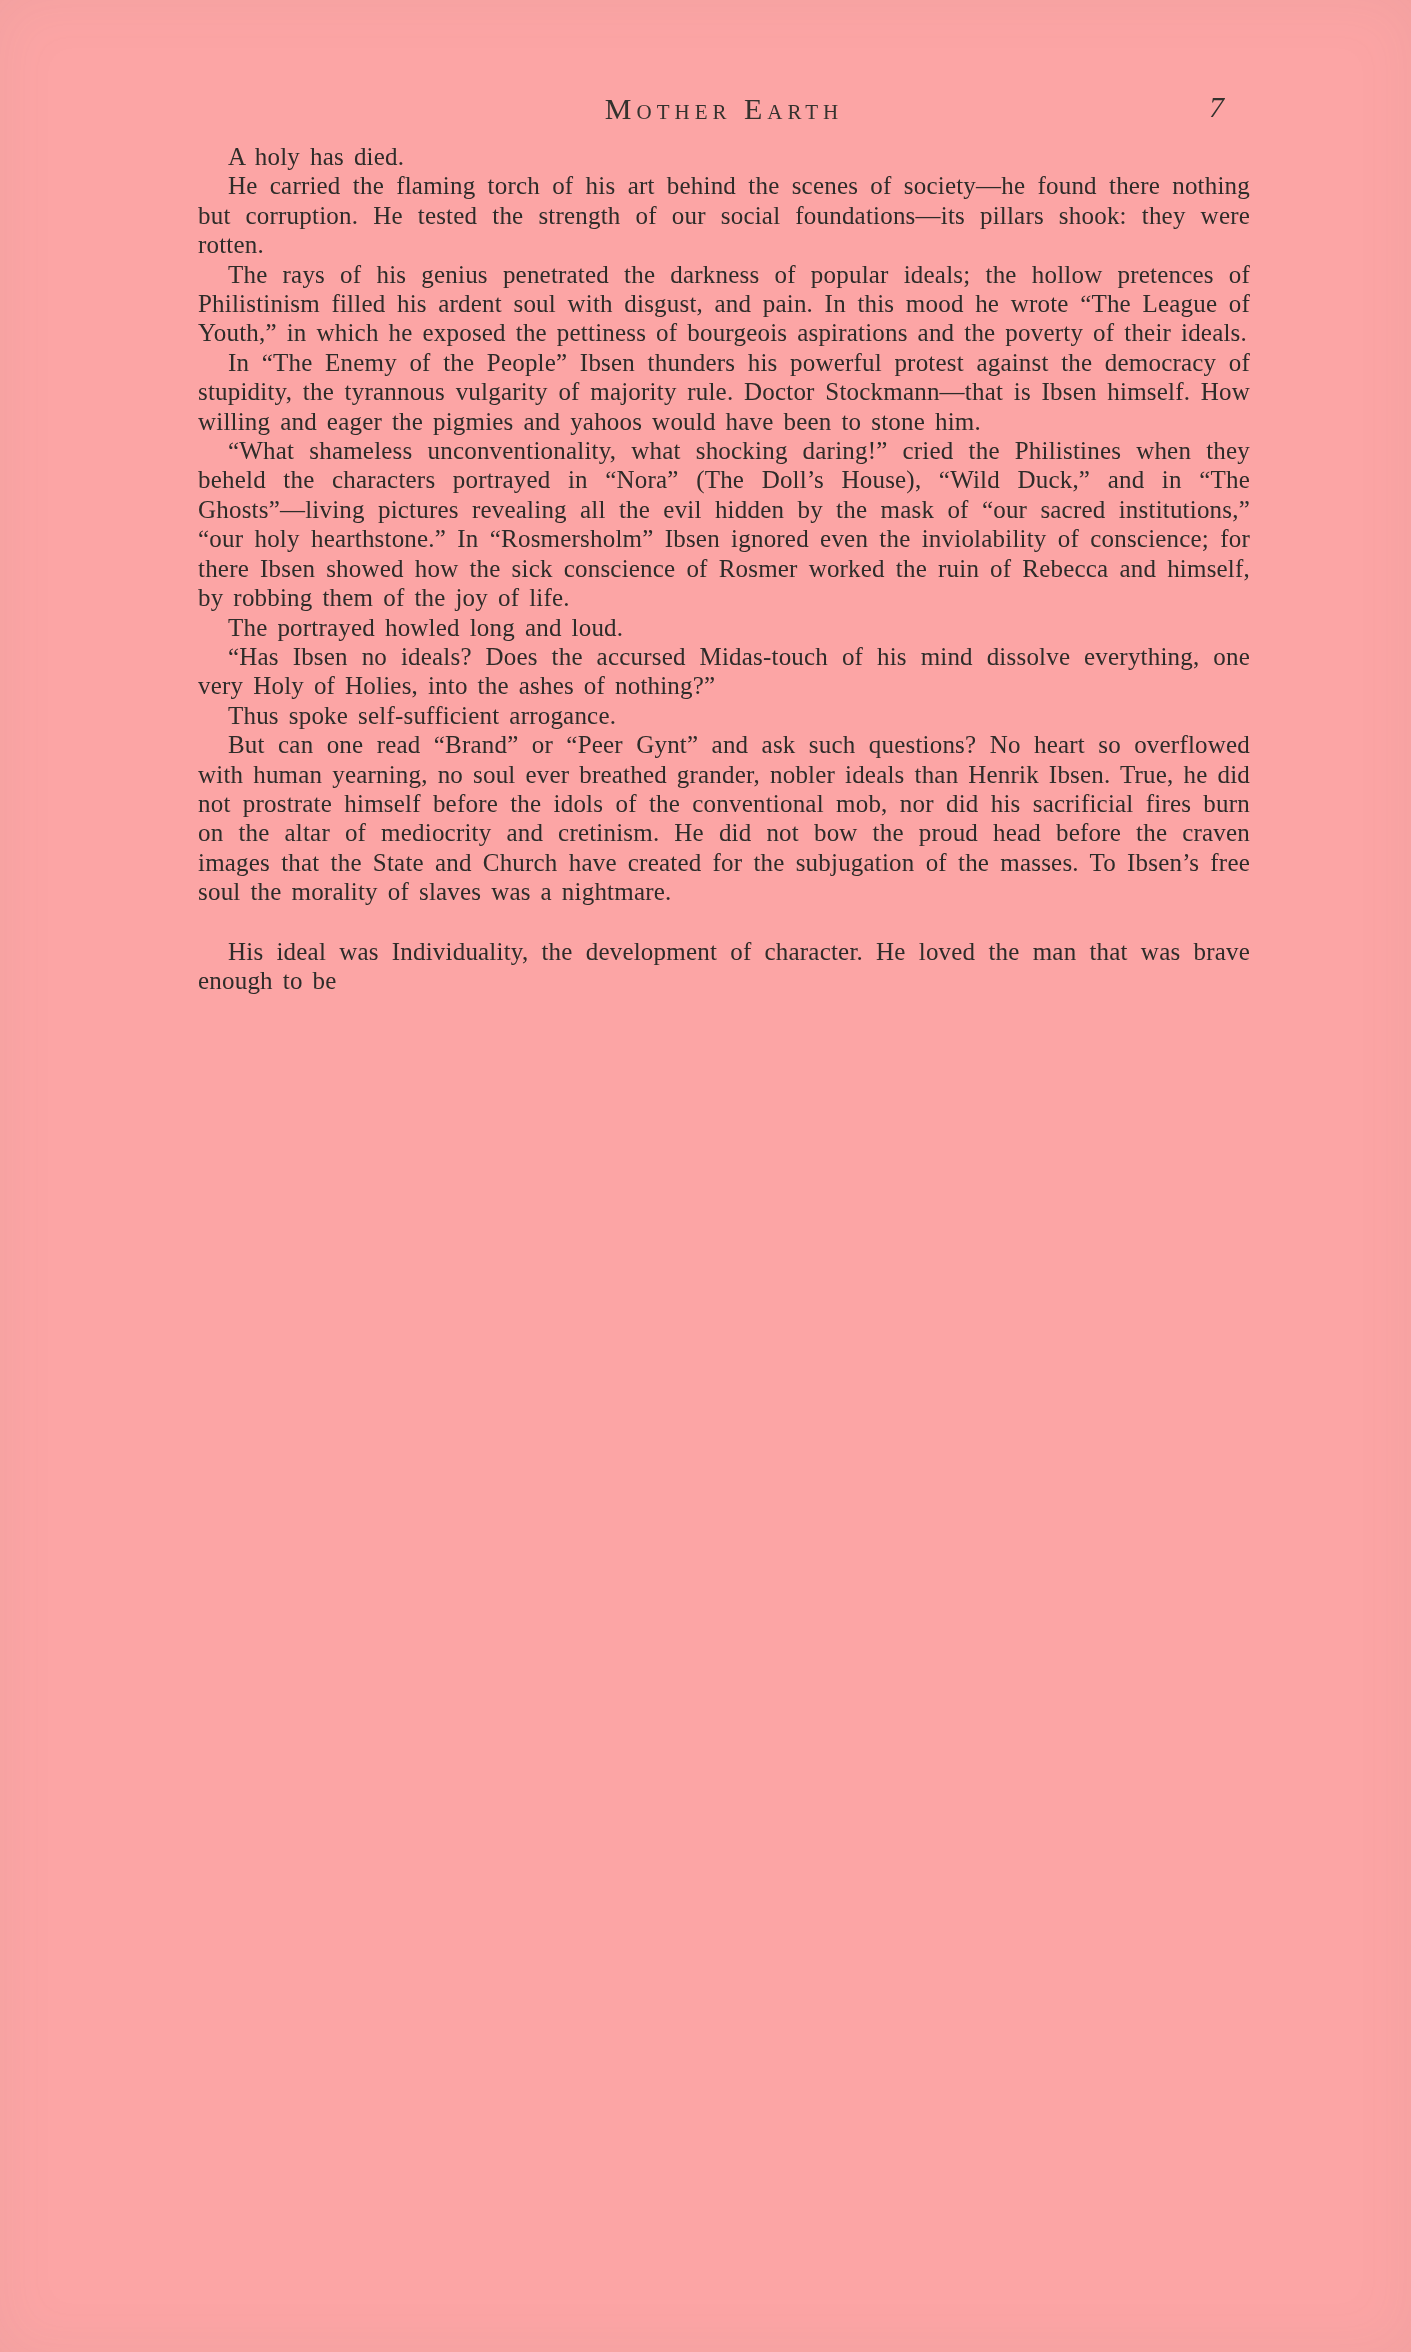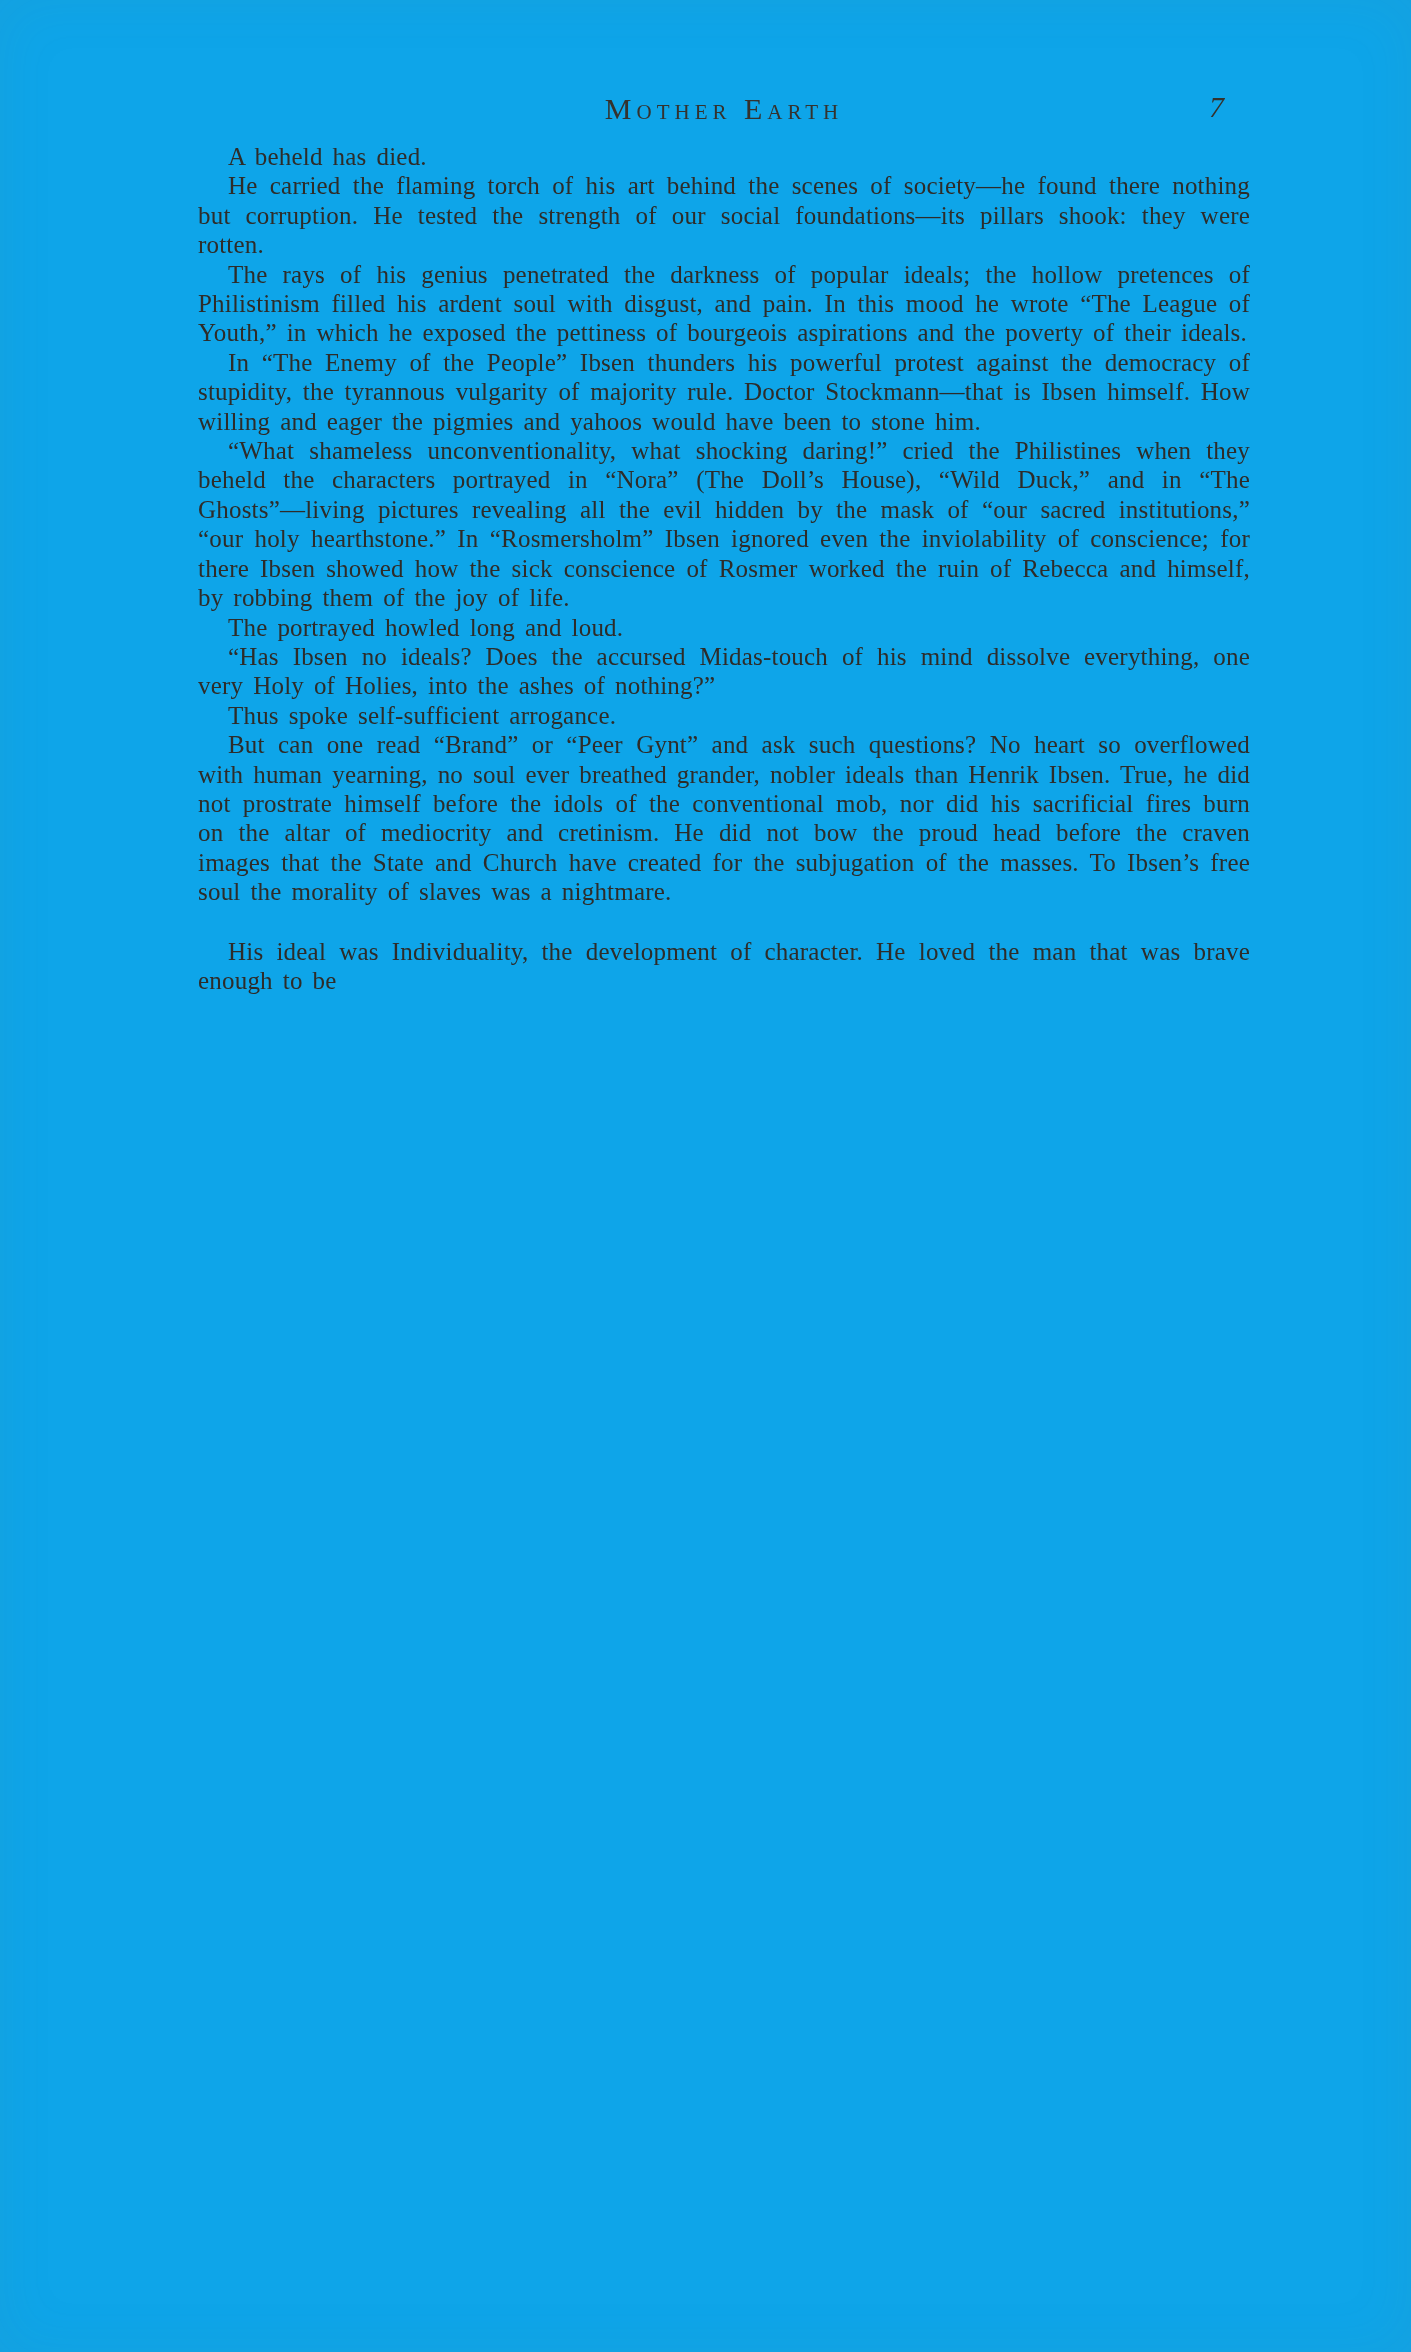--- a/index.html
+++ b/index.html
@@ -5,21 +5,21 @@
   html, body {
     margin: 0;
     padding: 0;
     background: #e8e6e1;
   }
   .page {
     position: relative;
     width: 1411px;
     height: 2352px;
     margin: 0 auto;
-    background: #0ea5e9;
+    background: #fca5a5;
     color: #2e2c29;
     font-family: "Liberation Serif", "DejaVu Serif", serif;
     overflow: hidden;
     box-shadow: inset 0 0 60px rgba(120,115,100,0.08);
   }
   .running-header {
     position: absolute;
     top: 92px;
     left: 198px;
     width: 1052px;
@@ -63,21 +63,21 @@
 <body>
 
 <div class="page">
 
   <div class="running-header">
     <span class="page-title">Mother Earth</span>
     <span class="page-number">7</span>
   </div>
 
   <div class="text-column">
-    <p>A beheld has died.</p>
+    <p>A holy has died.</p>
     <p>He carried the flaming torch of his art behind the scenes of society—he found there nothing but corruption. He tested the strength of our social foundations—its pillars shook: they were rotten.</p>
     <p>The rays of his genius penetrated the darkness of popular ideals; the hollow pretences of Philistinism filled his ardent soul with disgust, and pain. In this mood he wrote “The League of Youth,” in which he exposed the pettiness of bourgeois aspirations and the poverty of their ideals.</p>
     <p>In “The Enemy of the People” Ibsen thunders his powerful protest against the democracy of stupidity, the tyrannous vulgarity of majority rule. Doctor Stockmann—that is Ibsen himself. How willing and eager the pigmies and yahoos would have been to stone him.</p>
     <p>“What shameless unconventionality, what shocking daring!” cried the Philistines when they beheld the characters portrayed in “Nora” (The Doll’s House), “Wild Duck,” and in “The Ghosts”—living pictures revealing all the evil hidden by the mask of “our sacred institutions,” “our holy hearthstone.” In “Rosmersholm” Ibsen ignored even the inviolability of conscience; for there Ibsen showed how the sick conscience of Rosmer worked the ruin of Rebecca and himself, by robbing them of the joy of life.</p>
     <p>The portrayed howled long and loud.</p>
     <p>“Has Ibsen no ideals? Does the accursed Midas-touch of his mind dissolve everything, one very Holy of Holies, into the ashes of nothing?”</p>
     <p>Thus spoke self-sufficient arrogance.</p>
     <p>But can one read “Brand” or “Peer Gynt” and ask such questions? No heart so overflowed with human yearning, no soul ever breathed grander, nobler ideals than Henrik Ibsen. True, he did not prostrate himself before the idols of the conventional mob, nor did his sacrificial fires burn on the altar of mediocrity and cretinism. He did not bow the proud head before the craven images that the State and Church have created for the subjugation of the masses. To Ibsen’s free soul the morality of slaves was a nightmare.</p>
     <p class="spaced">His ideal was Individuality, the development of character. He loved the man that was brave enough to be</p>
   </div>

